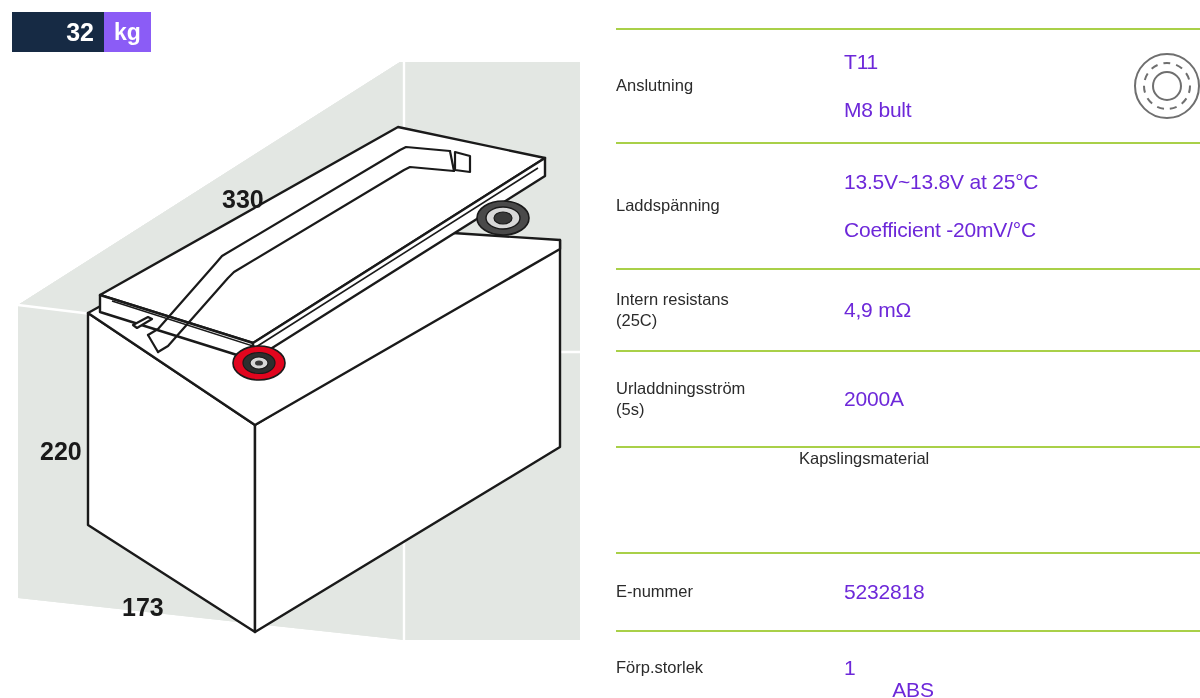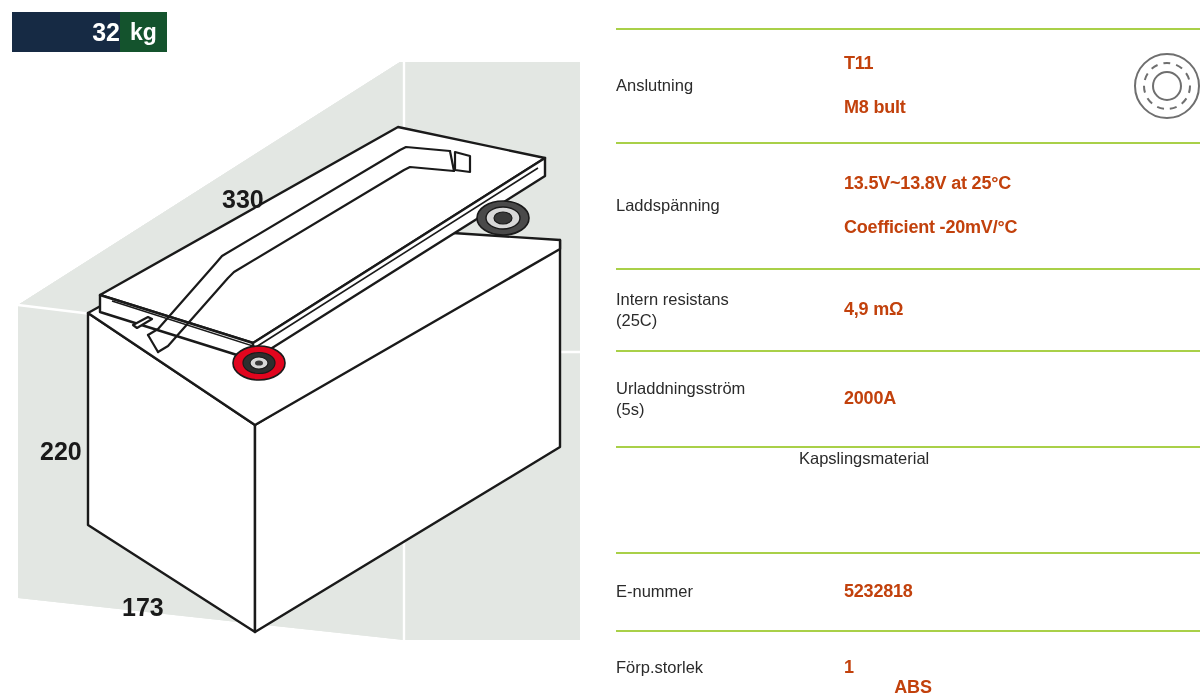--- a/index.html
+++ b/index.html
@@ -17,25 +17,25 @@
   
   .badge{
     position:absolute;left:12px;top:12px;
     display:flex;align-items:stretch;height:40px;
     z-index:5;
   }
   .badge .val{
     background:#162a44;color:#ffffff;
     font-size:25px;font-weight:bold;
     display:flex;align-items:center;justify-content:flex-end;
-    width:108px;box-sizing:border-box;
+    width:92px;padding-right:10px;box-sizing:border-box;
     letter-spacing:0px;
   }
   .badge .unit{
-    background:#14532d;color:#ffffff;
+    background:#8b5cf6;color:#ffffff;
     font-size:23px;font-weight:bold;
     display:flex;align-items:center;justify-content:center;
     width:47px;box-sizing:border-box;text-align:right;
   }
 
   
   .spec{
     position:absolute;left:616px;top:0;width:594px;height:698px;
     box-sizing:border-box;
   }
@@ -45,21 +45,21 @@
     box-sizing:border-box;position:relative;
   }
   .label{
     width:228px;flex:0 0 228px;
     font-size:16.5px;color:#2b2b2b;font-weight:normal;
     line-height:1.28;
     padding-right:8px;box-sizing:border-box;
   }
   .value{
     flex:1 1 auto;
-    font-size:18px;color:#c2410c;font-weight:bold;
+    font-size:21px;color:#6d28d9;font-weight:normal;
     line-height:1.32;
     letter-spacing:-0.2px;
   }
   .value .l2{display:block;margin-top:20px;}
   .iconcell{
     width:86px;flex:0 0 86px;
     display:flex;align-items:center;justify-content:center;
   }
   .r-anslutning{height:112px;}
   .r-ladd{height:124px;}

